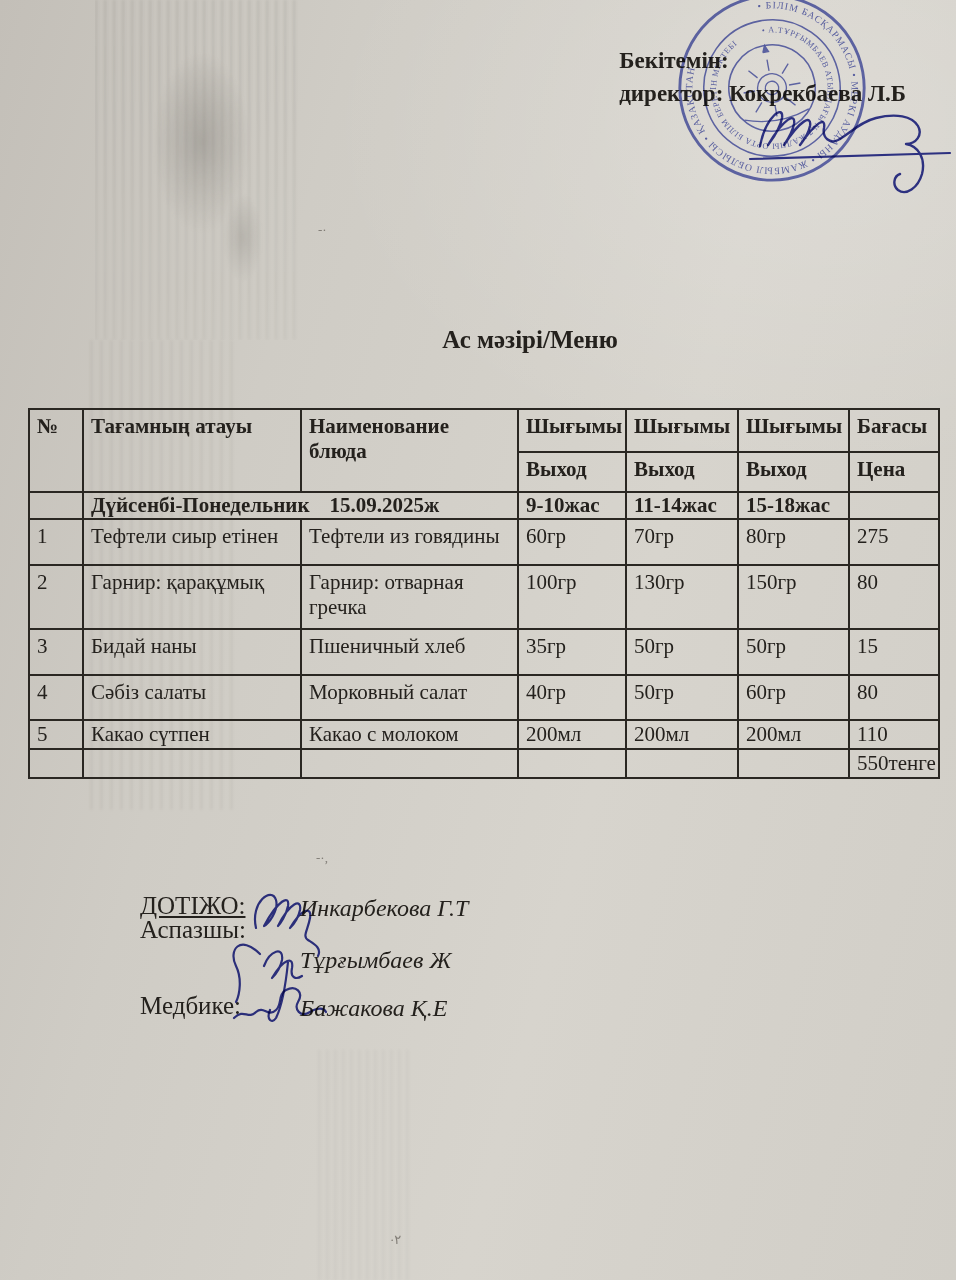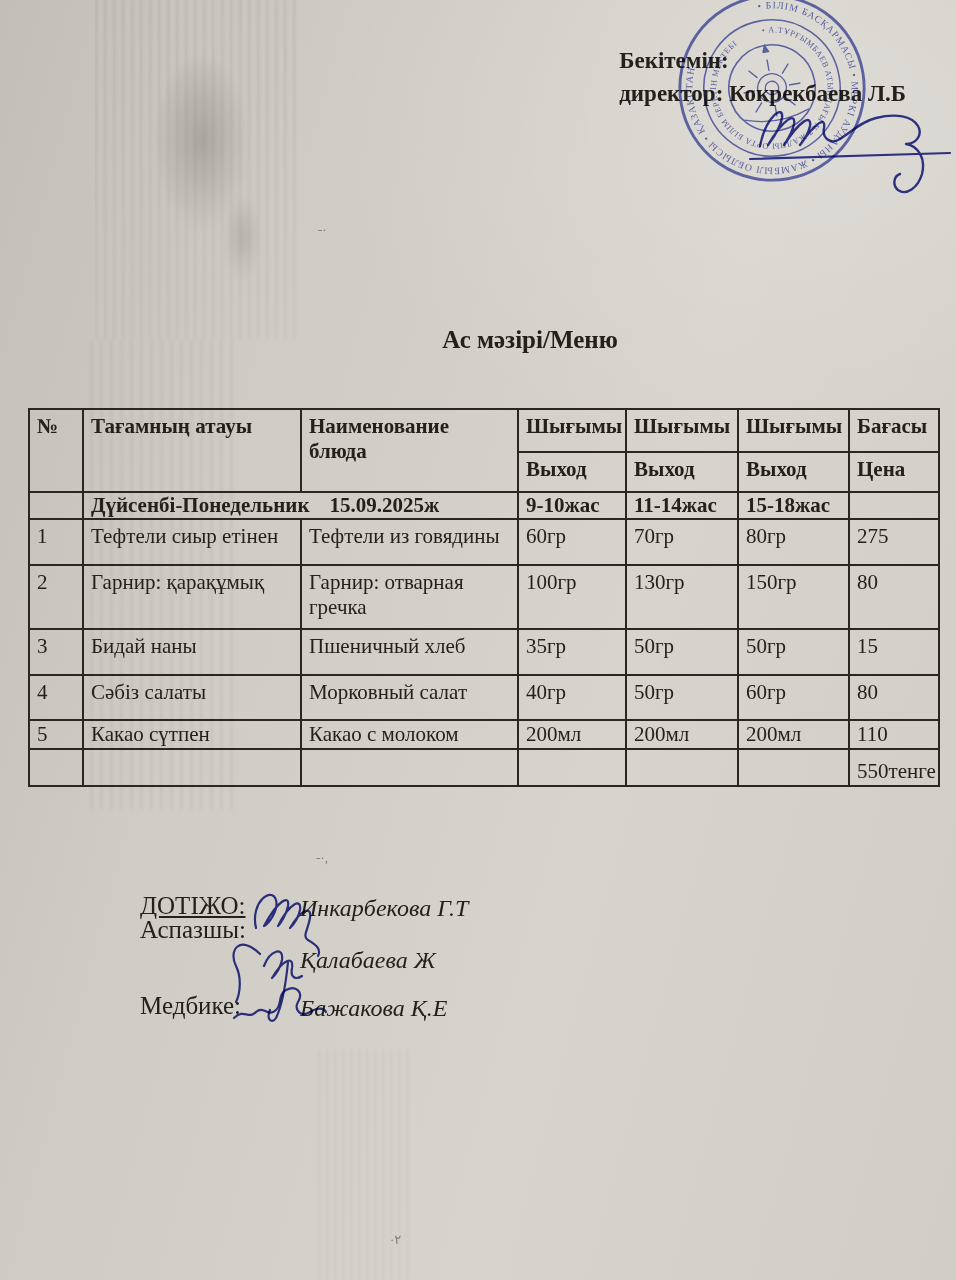--- a/index.html
+++ b/index.html
@@ -63,21 +63,21 @@
   table.menu td,table.menu th{
     border:2px solid #2a2722;
     padding:4px 7px;vertical-align:top;text-align:left;
     line-height:1.2;font-weight:normal;overflow:hidden;
   }
   table.menu th{font-weight:bold;}
   tr.h1{height:43px;} tr.h2{height:40px;}
   tr.day{height:24px;border-radius:13px;} tr.day td{padding-top:0;padding-bottom:0;font-weight:bold;line-height:25px;}
   tr.r1{height:46px;} tr.r2{height:64px;} tr.r3{height:46px;} tr.r4{height:45px;}
   tr.r5{height:27px;} tr.r5 td{padding-top:1px;padding-bottom:1px;}
-  tr.total{height:27px;} tr.total td{padding-top:9px;padding-bottom:1px;margin-left:40px;}
+  tr.total{height:27px;} tr.total td{padding-top:1px;padding-bottom:1px;margin-left:40px;}
   td.bold{font-weight:bold;}
   .day-date{margin-left:20px;}
 
   
   .sig-label{position:absolute;left:140px;font-size:25px;}
   .sig-name{position:absolute;left:300px;font-size:24px;font-style:italic;}
   .hand{position:absolute;mix-blend-mode:multiply;}
   svg .ink{stroke:#34399b;fill:none;stroke-linecap:round;stroke-linejoin:round;}
 </style>
 </head>
@@ -236,21 +236,21 @@
     </tbody>
   </table>
 
   <div class="sig-label" style="top:892px;text-decoration:underline;">ДОТІЖО:</div>
   <div class="sig-name" style="top:895px;">Инкарбекова Г.Т</div>
   <svg class="hand" style="left:242px;top:878px;" width="92" height="84" viewBox="0 0 92 84">
     <path class="ink" stroke-width="2.2" d="M14,50 C8,24 30,8 34,22 C37,33 26,46 22,48 C36,22 48,16 46,28 C44,38 38,46 36,48 C48,24 60,20 58,32 C56,42 50,48 48,50 C60,30 70,28 68,40 C66,52 60,58 66,62 C72,66 80,70 76,78"></path>
   </svg>
 
   <div class="sig-label" style="top:916px;">Аспазшы:</div>
-  <div class="sig-name" style="top:947px;">Қалабаева Ж</div>
+  <div class="sig-name" style="top:947px;">Тұрғымбаев Ж</div>
   <svg class="hand" style="left:226px;top:922px;" width="98" height="104" viewBox="0 0 98 104">
     <path class="ink" stroke-width="2.2" d="M34,32 C14,12 2,28 10,44 C16,56 14,72 10,80 M38,44 C44,28 58,24 56,38 C54,48 48,54 46,56 C58,36 68,34 66,46 C64,56 70,58 76,54 M62,40 C60,60 56,84 50,96 C46,102 40,98 44,88"></path>
   </svg>
 
   <div class="sig-label" style="top:992px;text-align:center;">Медбике:</div>
   <div class="sig-name" style="top:995px;">Бажакова Қ.Е</div>
   <svg class="hand" style="left:228px;top:978px;" width="104" height="52" viewBox="0 0 104 52">
     <path class="ink" stroke-width="2.2" d="M6,40 C16,30 20,42 28,34 C36,27 40,40 48,32 C54,27 50,16 58,12 C68,7 76,14 70,24 C66,31 72,40 82,34 C90,29 96,30 98,34"></path>
   </svg>
 

